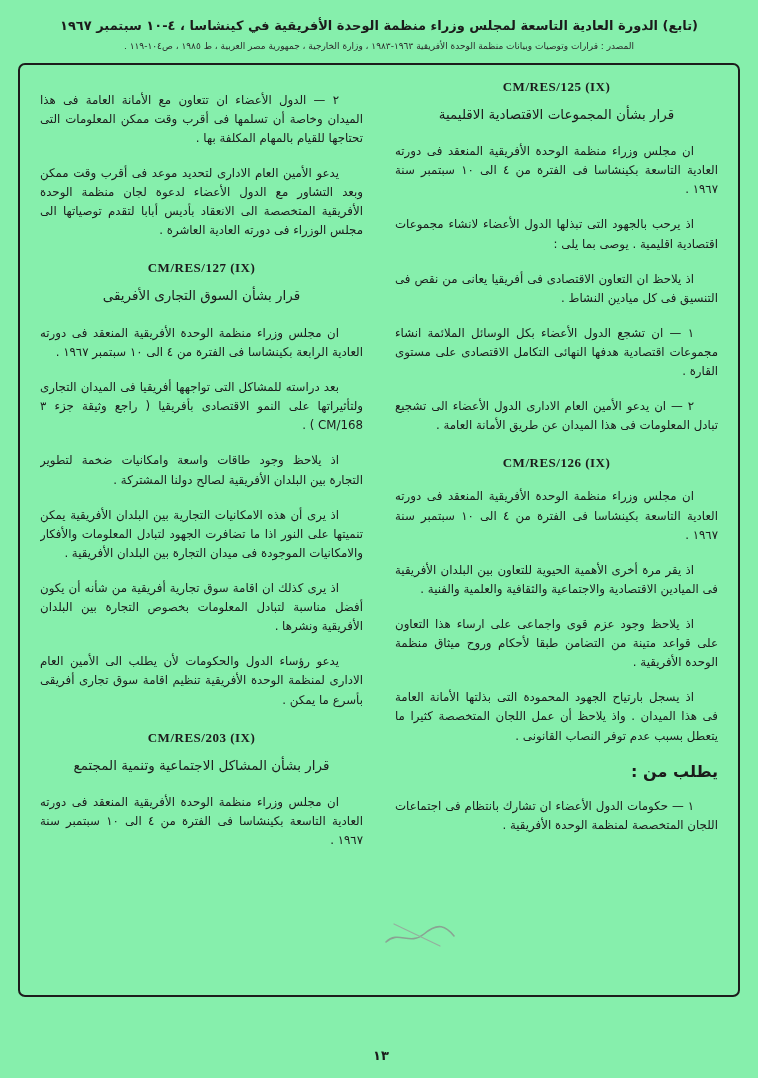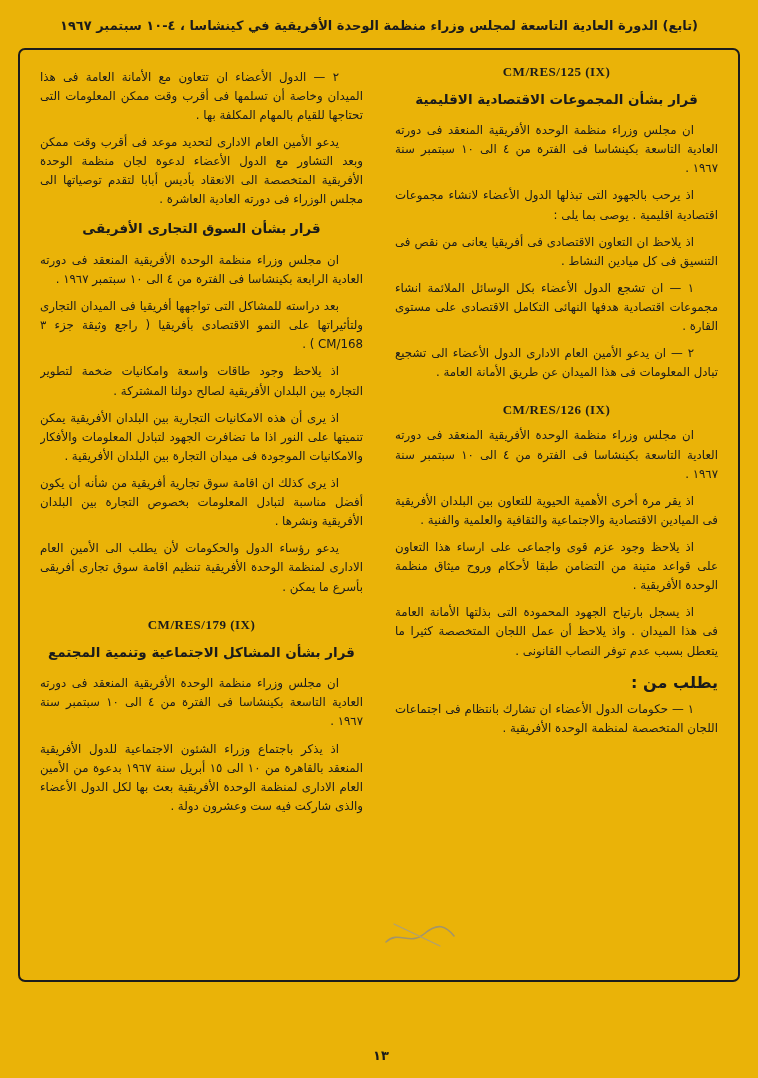--- a/index.html
+++ b/index.html
@@ -1,55 +1,56 @@
 <!DOCTYPE html>
 <html lang="ar" dir="rtl"><head>
 <meta charset="utf-8">
 <style>
   html,body{margin:0;padding:0;background:#e8e8e4;}
   .page{
-    width:758px;height:1078px;margin:0 auto;background:#eab308;
+    width:758px;height:1078px;margin:0 auto;background:#86efac;
     position:relative;overflow:hidden;box-sizing:border-box;
     font-family:"DejaVu Sans",sans-serif;color:#1b1b1b;direction:rtl;
   }
   .header{padding-top:16px;text-align:center;}
   .header-line1{font-size:13px;font-weight:bold;line-height:1.5;padding:0 30px;}
   .header-line2{font-size:9px;margin-top:5px;color:#2a2a2a;padding:0 20px;}
   .doc-box{
     margin:12px 18px 0 18px;border:2px solid #1c1c1c;border-radius:7px;
     padding:10px 20px 12px 20px;height:934px;box-sizing:border-box;overflow:hidden;
   }
   .columns{display:flex;direction:rtl;gap:32px;height:100%;}
   .col{flex:1 1 0;min-width:0;overflow:hidden;}
   .blk{direction:rtl;}
   .rescode{
     direction:ltr;text-align:center;font-family:"Liberation Serif","DejaVu Serif",serif;
     font-weight:bold;font-size:13px;letter-spacing:.5px;margin:20px 0 8px 0;
   }
   .col .rescode:first-child{margin-top:4px;}
   .restitle{
-    font-weight:bold;font-size:13.5px;text-align:center;line-height:1.75;
+    font-weight:normal;font-size:13.5px;text-align:center;line-height:1.75;
     margin:8px 4px 10px 4px;
   }
   .para{
     font-size:11.8px;line-height:1.62;text-align:justify;text-indent:24px;
-    margin:8px 0;
+    margin:16px 0;
   }
   .subhead{font-weight:bold;font-size:16px;margin:12px 0 4px 0;}
   .footer{position:absolute;bottom:14px;left:4px;right:0;text-align:center;}
   .page-number{font-size:13px;font-weight:bold;letter-spacing:2px;}
   .hand-mark{position:absolute;top:912px;right:300px;opacity:.75;pointer-events:none;}
 </style>
 </head>
 <body>
 
 <div class="page">
 
   <div class="header">
     <div class="header-line1">(تابع) الدورة العادية التاسعة لمجلس وزراء منظمة الوحدة الأفريقية في كينشاسا ، ٤-١٠ سبتمبر ١٩٦٧</div>
+    <div class="header-line2">المصدر : قرارات وتوصيات وبيانات منظمة الوحدة الأفريقية ١٩٦٣-١٩٨٣ ، وزارة الخارجية ، جمهورية مصر العربية ، ط ١٩٨٥ ، ص١٠٤-١١٩ .</div>
   </div>
 
   <div class="doc-box">
     <div class="columns">
       <div class="col">
           <div class="blk rescode">CM/RES/125  (IX)</div>
           <div class="blk restitle">قرار بشأن المجموعات الاقتصادية الاقليمية</div>
           <div class="blk para">ان مجلس وزراء منظمة الوحدة الأفريقية المنعقد فى دورته العادية التاسعة بكينشاسا فى الفترة من ٤ الى ١٠ سبتمبر سنة ١٩٦٧ .</div>
           <div class="blk para">اذ يرحب بالجهود التى تبذلها الدول الأعضاء لانشاء مجموعات اقتصادية اقليمية . يوصى بما يلى :</div>
           <div class="blk para">اذ يلاحظ ان التعاون الاقتصادى فى أفريقيا يعانى من نقص فى التنسيق فى كل ميادين النشاط .</div>
@@ -59,31 +60,31 @@
           <div class="blk para">ان مجلس وزراء منظمة الوحدة الأفريقية المنعقد فى دورته العادية التاسعة بكينشاسا فى الفترة من ٤ الى ١٠ سبتمبر سنة ١٩٦٧ .</div>
           <div class="blk para">اذ يقر مرة أخرى الأهمية الحيوية للتعاون بين البلدان الأفريقية فى الميادين الاقتصادية والاجتماعية والثقافية والعلمية والفنية .</div>
           <div class="blk para">اذ يلاحظ وجود عزم قوى واجماعى على ارساء هذا التعاون على قواعد متينة من التضامن طبقا لأحكام وروح ميثاق منظمة الوحدة الأفريقية .</div>
           <div class="blk para">اذ يسجل بارتياح الجهود المحمودة التى بذلتها الأمانة العامة فى هذا الميدان . واذ يلاحظ أن عمل اللجان المتخصصة كثيرا ما يتعطل بسبب عدم توفر النصاب القانونى .</div>
           <div class="blk subhead">يطلب من :</div>
           <div class="blk para">١ — حكومات الدول الأعضاء ان تشارك بانتظام فى اجتماعات اللجان المتخصصة لمنظمة الوحدة الأفريقية .</div>
         </div>
       <div class="col">
           <div class="blk para">٢ — الدول الأعضاء ان تتعاون مع الأمانة العامة فى هذا الميدان وخاصة أن تسلمها فى أقرب وقت ممكن المعلومات التى تحتاجها للقيام بالمهام المكلفة بها .</div>
           <div class="blk para">يدعو الأمين العام الادارى لتحديد موعد فى أقرب وقت ممكن وبعد التشاور مع الدول الأعضاء لدعوة لجان منظمة الوحدة الأفريقية المتخصصة الى الانعقاد بأديس أبابا لتقدم توصياتها الى مجلس الوزراء فى دورته العادية العاشرة .</div>
+          <div class="blk rescode">CM/RES/127  (IX)</div>
           <div class="blk restitle">قرار بشأن السوق التجارى الأفريقى</div>
           <div class="blk para">ان مجلس وزراء منظمة الوحدة الأفريقية المنعقد فى دورته العادية الرابعة بكينشاسا فى الفترة من ٤ الى ١٠ سبتمبر ١٩٦٧ .</div>
           <div class="blk para">بعد دراسته للمشاكل التى تواجهها أفريقيا فى الميدان التجارى ولتأثيراتها على النمو الاقتصادى بأفريقيا ( راجع وثيقة جزء ٣ CM/168 ) .</div>
           <div class="blk para">اذ يلاحظ وجود طاقات واسعة وامكانيات ضخمة لتطوير التجارة بين البلدان الأفريقية لصالح دولنا المشتركة .</div>
           <div class="blk para">اذ يرى أن هذه الامكانيات التجارية بين البلدان الأفريقية يمكن تنميتها على النور اذا ما تضافرت الجهود لتبادل المعلومات والأفكار والامكانيات الموجودة فى ميدان التجارة بين البلدان الأفريقية .</div>
           <div class="blk para">اذ يرى كذلك ان اقامة سوق تجارية أفريقية من شأنه أن يكون أفضل مناسبة لتبادل المعلومات بخصوص التجارة بين البلدان الأفريقية ونشرها .</div>
           <div class="blk para">يدعو رؤساء الدول والحكومات لأن يطلب الى الأمين العام الادارى لمنظمة الوحدة الأفريقية تنظيم اقامة سوق تجارى أفريقى بأسرع ما يمكن .</div>
-          <div class="blk rescode">CM/RES/179  (IX)</div>
+          <div class="blk rescode">CM/RES/203  (IX)</div>
           <div class="blk restitle">قرار بشأن المشاكل الاجتماعية وتنمية المجتمع</div>
           <div class="blk para">ان مجلس وزراء منظمة الوحدة الأفريقية المنعقد فى دورته العادية التاسعة بكينشاسا فى الفترة من ٤ الى ١٠ سبتمبر سنة ١٩٦٧ .</div>
-          <div class="blk para">اذ يذكر باجتماع وزراء الشئون الاجتماعية للدول الأفريقية المنعقد بالقاهرة من ١٠ الى ١٥ أبريل سنة ١٩٦٧ بدعوة من الأمين العام الادارى لمنظمة الوحدة الأفريقية بعث بها لكل الدول الأعضاء والذى شاركت فيه ست وعشرون دولة .</div>
         </div>
     </div>
   </div>
 
   <svg class="hand-mark" width="78" height="44" viewBox="0 0 78 44">
     <path d="M6 30 C 18 18, 30 34, 44 22 S 66 14, 74 24" fill="none" stroke="#8b8b8b" stroke-width="1.6" stroke-linecap="round"></path>
     <path d="M14 12 L 60 34" fill="none" stroke="#9a9a9a" stroke-width="1.2" stroke-linecap="round"></path>
   </svg>
 
   <div class="footer">

